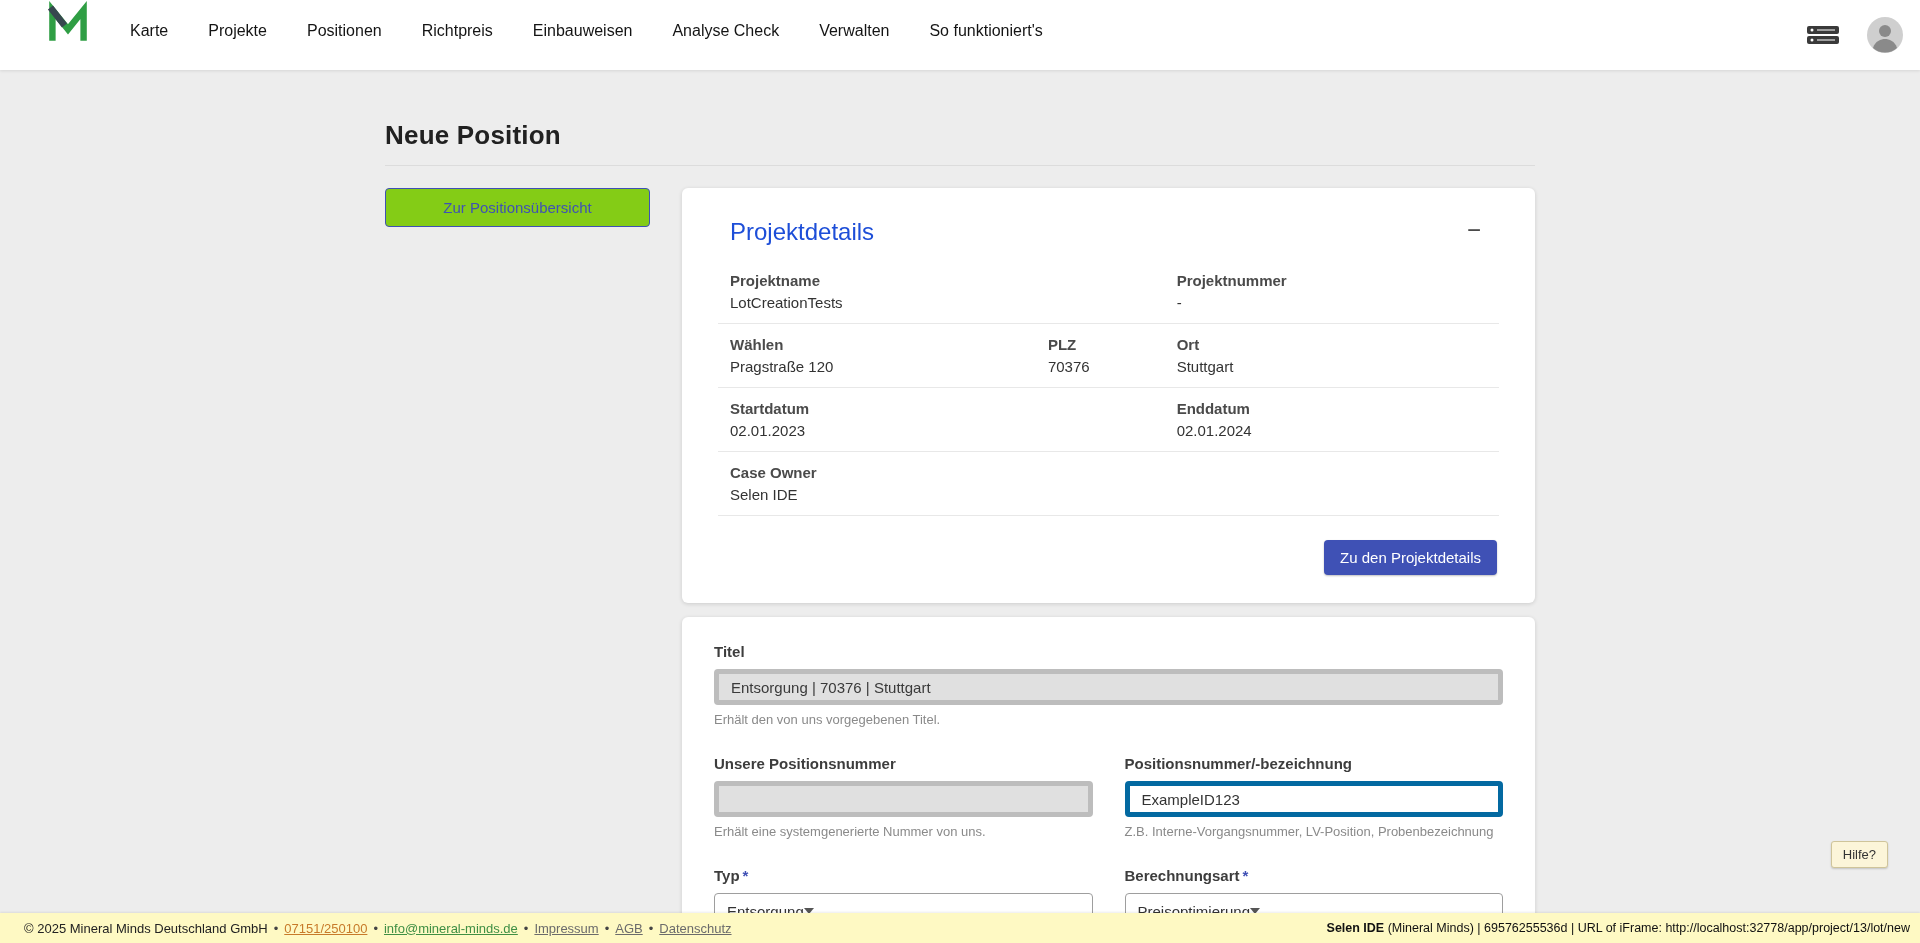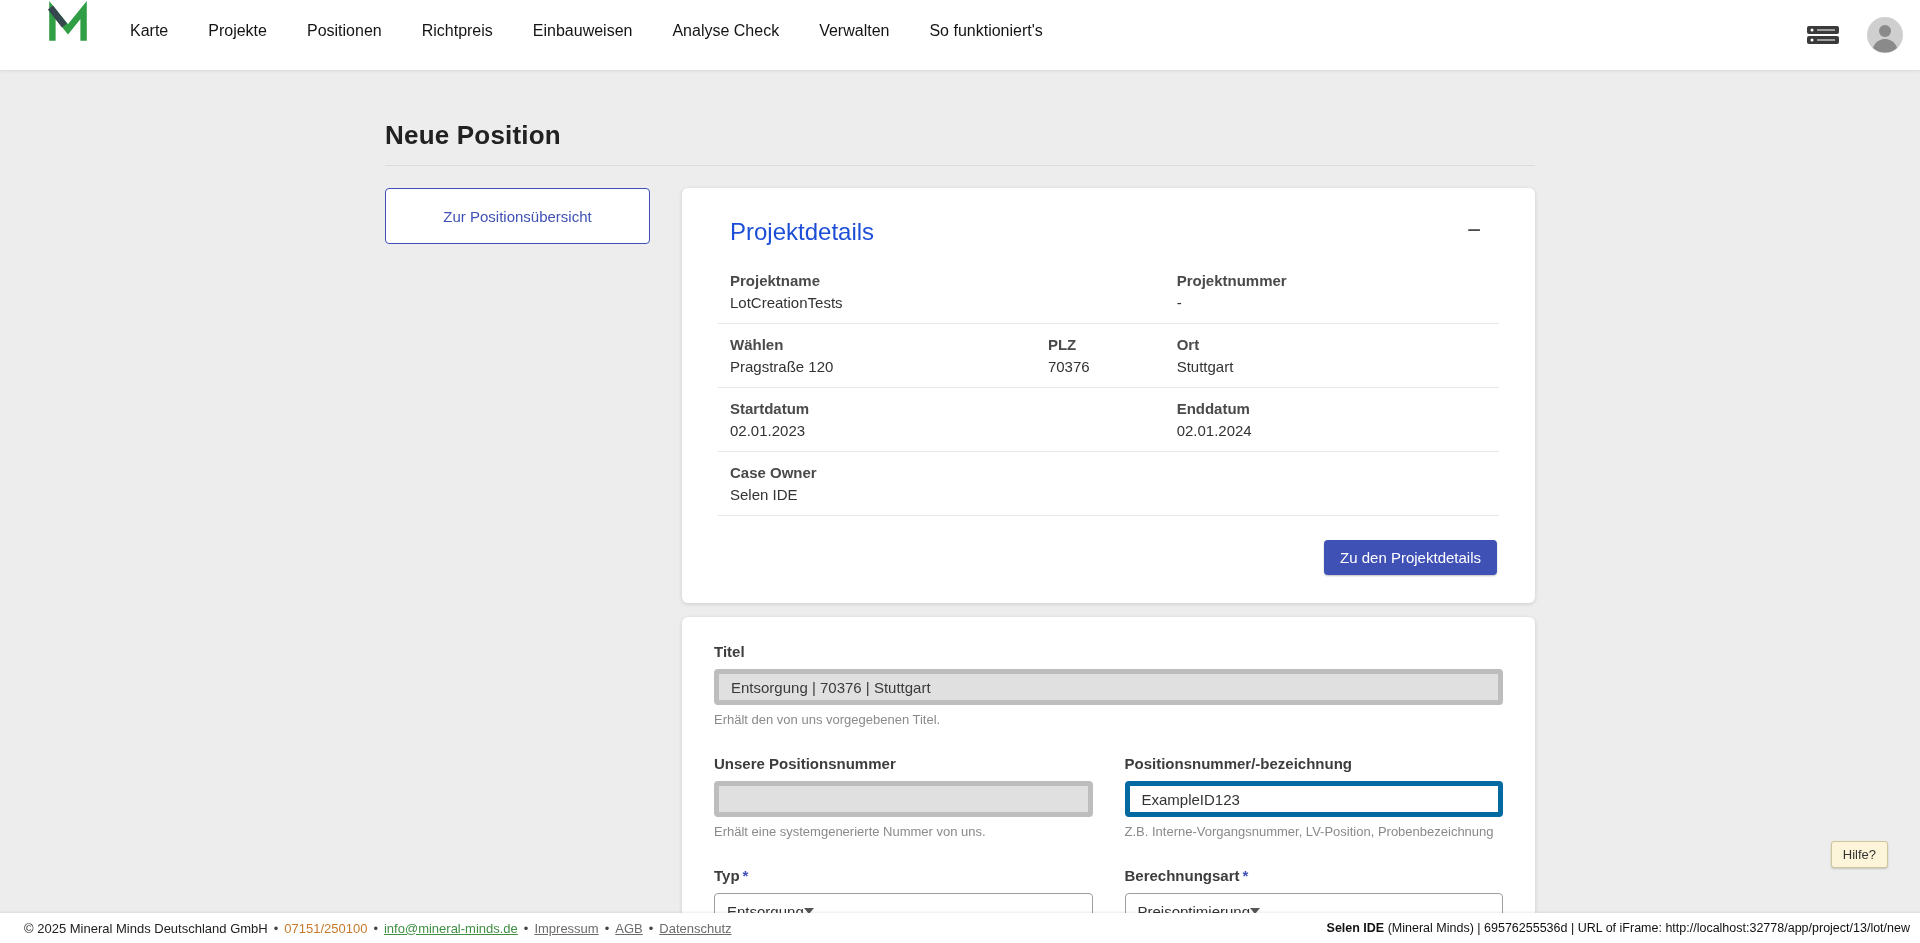--- a/index.html
+++ b/index.html
@@ -32,21 +32,21 @@
     width: 1150px; margin: 0 auto; padding-top: 120px;
   }
   .page-title { font-size: 26px; font-weight: 700; color: #212121; letter-spacing: .2px; }
   .title-divider { border-bottom: 1px solid #dcdcdc; margin-top: 14px; }
   .content-grid {
     display: grid; grid-template-columns: 265px 1fr; column-gap: 32px;
     align-items: start; margin-top: 22px;
   }
 
   .btn-outline {
-    width: 100%; height: 56px; background: #ffffff;
+    width: 100%; height: 39px; background: #84cc16;
     border: 1px solid #3f51b5; border-radius: 4px;
     color: #3f51b5; font-size: 15px; font-family: inherit; cursor: pointer;
   }
 
   .card {
     background: #fff; border-radius: 6px;
     box-shadow: 0 1px 4px rgba(0,0,0,.14);
   }
 
   
@@ -99,27 +99,27 @@
   .help-btn {
     position: fixed; right: 32px; bottom: 75px; z-index: 60;
     background: #fcf5d9; border: 1px solid #cfc49a; border-radius: 3px;
     font-size: 13px; color: #333; padding: 5px 11px; cursor: pointer;
     font-family: inherit; box-shadow: 0 1px 2px rgba(0,0,0,.18);
   }
 
   
   .footer {
     position: fixed; left: 0; right: 0; bottom: 0; height: 30px;
-    background: #ffffff; box-shadow: 0 -1px 2px rgba(0,0,0,.08); z-index: 55;
+    background: #fef9c3; box-shadow: 0 -1px 2px rgba(0,0,0,.08); z-index: 55;
     display: flex; align-items: center; justify-content: space-between;
     padding: 0 10px 0 24px; font-size: 13px; color: #222;
   }
   .footer-left { display: flex; align-items: center; gap: 6px; white-space: nowrap; }
   .footer-left .sep { color: #444; }
-  .link-phone { color: #c77a2a; cursor: pointer; }
+  .link-phone { color: #c77a2a; text-decoration: underline; cursor: pointer; }
   .link-mail { color: #3f8f44; text-decoration: underline; cursor: pointer; }
   .link-gray { color: #6b6b6b; text-decoration: underline; cursor: pointer; }
   .footer-right { font-size: 12.5px; color: #111; white-space: nowrap; }
   .footer-right b { font-weight: 700; }
 </style>
 </head>
 <body>
 
 <header class="header">
   <svg class="logo" viewBox="0 0 48 48">

